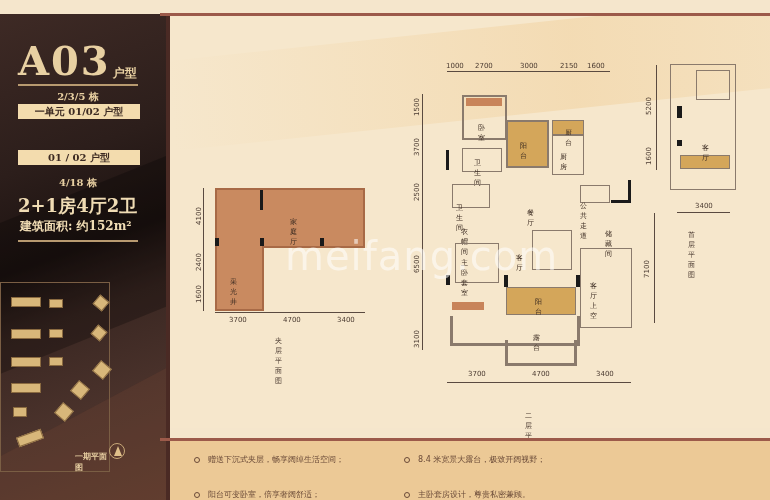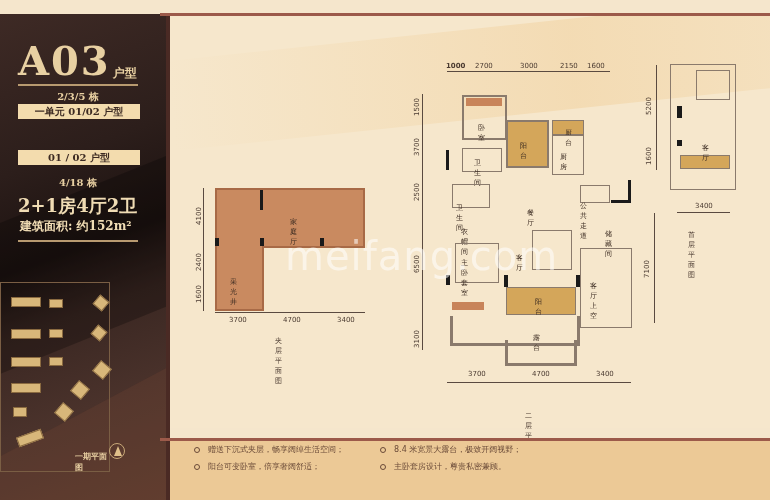--- a/index.html
+++ b/index.html
@@ -41,21 +41,21 @@
 
   .plan { position: absolute; }
   .dim-text { position: absolute; font-family: "DejaVu Sans", sans-serif; font-size: 7px; color: #4a3a30; }
   .dim-text.v { transform: rotate(-90deg); transform-origin: center; }
   .dim-line { position: absolute; background: #5a4a40; }
   .room { position: absolute; border: 2px solid #8a7a6c; }
   .room-label { position: absolute; font-family: "DejaVu Sans", sans-serif; font-size: 7px; color: #3a2a20; }
   .plan-caption { position: absolute; font-family: "DejaVu Sans", sans-serif; font-size: 7px; color: #4a3a30; }
   .col { position: absolute; background: #1a1a1a; }
 
-  .feature-list { position: absolute; left: 194px; top: 444px; display: grid; grid-template-columns: 186px 200px; row-gap: 6px; column-gap: 0; }
+  .feature-list { position: absolute; left: 194px; top: 454px; display: grid; grid-template-columns: 186px 200px; row-gap: 6px; column-gap: 0; gap: 24px; }
   .feature { display: flex; align-items: center; font-family: "DejaVu Sans", sans-serif; font-size: 8px; color: #6a4a38; white-space: nowrap; }
   .bullet { width: 6px; height: 6px; border: 1.5px solid #6a4a38; border-radius: 50%; margin-right: 8px; flex: none; }
 
   .watermark { position: absolute; left: 285px; top: 233px; font-family: "DejaVu Sans", sans-serif; font-size: 40px; color: rgba(255,255,255,0.55); letter-spacing: 1px; pointer-events: none; }
 </style>
 </head>
 <body>
 
 <div class="top-strip"></div>
 
@@ -122,21 +122,21 @@
 
   <div class="dim-line" style="left:215px;top:312px;width:150px;height:1px;"></div>
   <div class="dim-text" style="left:229px;top:316px;">3700</div>
   <div class="dim-text" style="left:283px;top:316px;">4700</div>
   <div class="dim-text" style="left:337px;top:316px;">3400</div>
   <div class="plan-caption" style="left:275px;top:336px;">夹层平面图</div>
 </div>
 
 <div class="plan" style="left:0;top:0;">
   <div class="dim-line" style="left:447px;top:71px;width:163px;height:1px;"></div>
-  <div class="dim-text" style="left:446px;top:62px;font-weight:bold;">1000</div>
+  <div class="dim-text" style="left:446px;top:62px;">1000</div>
   <div class="dim-text" style="left:475px;top:62px;">2700</div>
   <div class="dim-text" style="left:520px;top:62px;">3000</div>
   <div class="dim-text" style="left:560px;top:62px;">2150</div>
   <div class="dim-text" style="left:587px;top:62px;">1600</div>
 
   <div class="dim-line" style="left:422px;top:94px;width:1px;height:256px;"></div>
   <div class="dim-text v" style="left:408px;top:103px;">1500</div>
   <div class="dim-text v" style="left:408px;top:143px;">3700</div>
   <div class="dim-text v" style="left:408px;top:188px;">2500</div>
   <div class="dim-text v" style="left:408px;top:260px;">6500</div>

